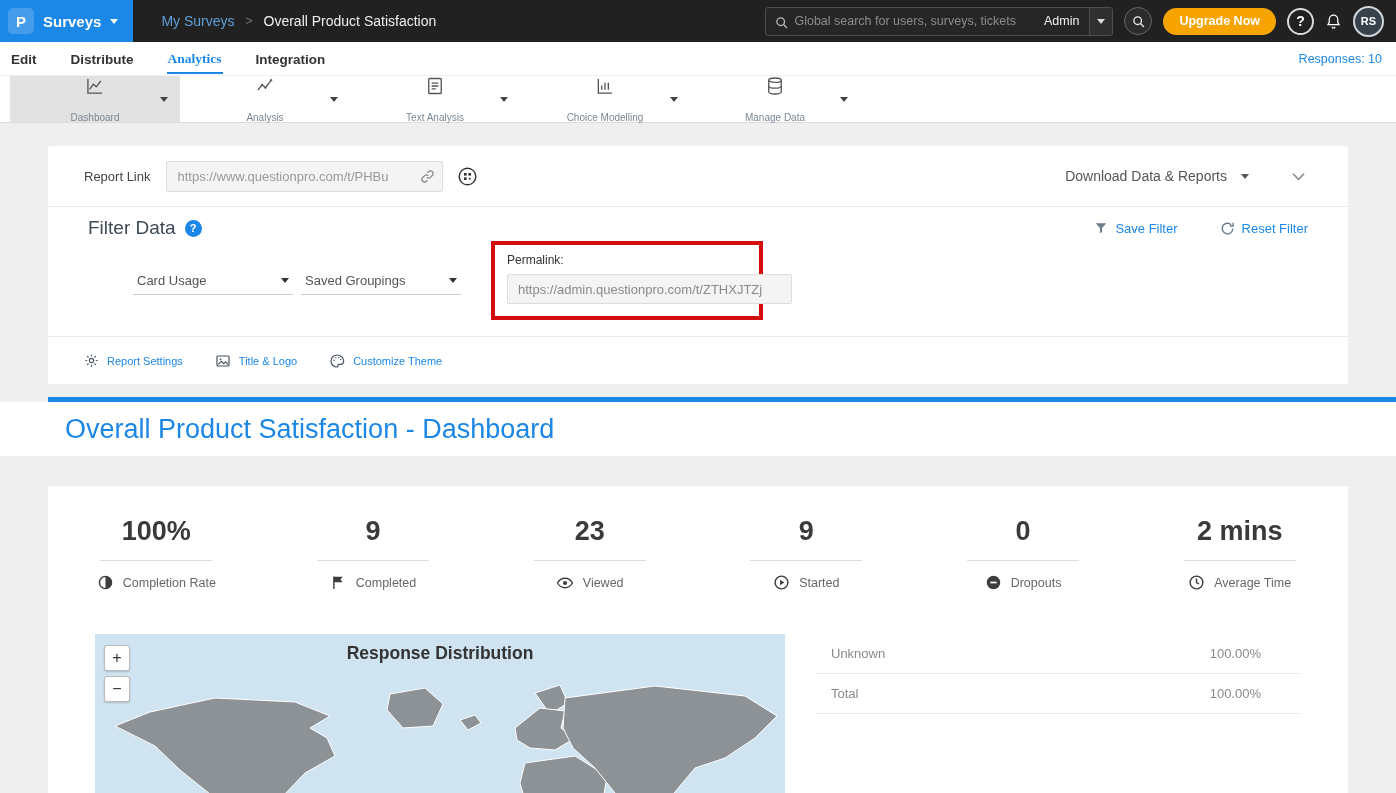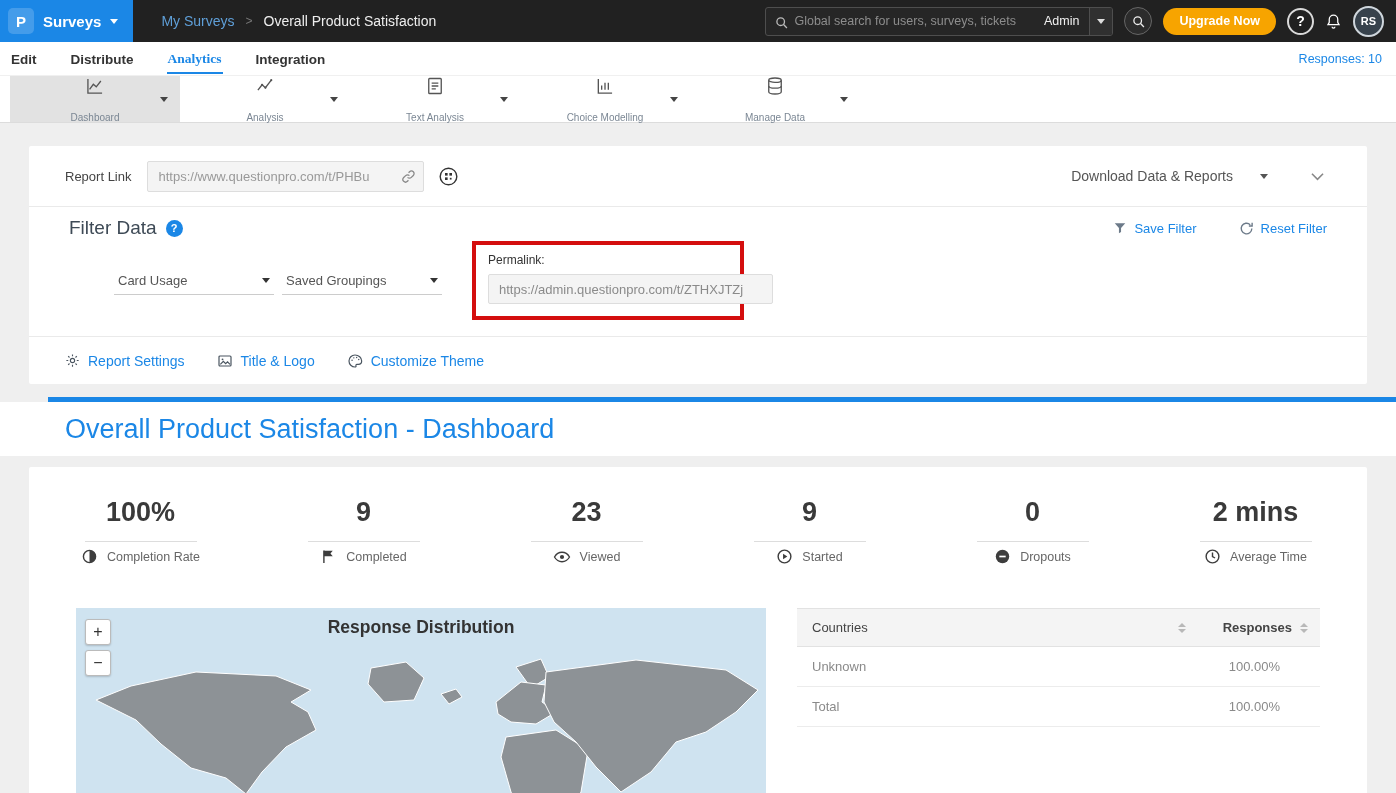--- a/index.html
+++ b/index.html
@@ -41,63 +41,63 @@
 
   
   .toolbar { height:47px; background:#fff; border-bottom:1px solid #dcdcdc; display:flex; padding-left:10px; }
   .tool-item { width:170px; position:relative; display:flex; flex-direction:column; align-items:center; justify-content:center; gap:16px; color:#555; cursor:pointer; }
   .tool-item.active { background:#e2e2e2; }
   .tool-label { font-size:10px; color:#7b8794; }
   .tool-item .caret { position:absolute; right:12px; top:50%; margin-top:-2px; color:#444; }
   .tool-icon { display:flex; }
 
   
-  .content-pad { padding:0 29px; }
+  .content-pad { padding:0 48px; }
   .card { background:#fff; border-radius:2px; }
   .report-card { margin-top:23px; }
   .report-row { height:60px; display:flex; align-items:center; padding:0 40px 0 36px; }
   .report-label { font-size:13px; color:#444; margin-right:16px; white-space:nowrap; }
   .link-input-wrap { position:relative; width:277px; }
   .link-input-wrap input { width:100%; height:31px; background:#f4f4f4; border:1px solid #ddd; border-radius:2px; padding:0 30px 0 10px; font-size:13px; color:#999; font-family:inherit; }
   .link-icon { position:absolute; right:8px; top:8px; color:#888; cursor:pointer; }
   .qr-btn { margin-left:14px; color:#333; background:none; border:none; cursor:pointer; display:flex; }
-  .download-wrap { margin-left:auto; display:flex; align-items:center; gap:27px; color:#555; font-size:14px; cursor:pointer; white-space:nowrap; }
+  .download-wrap { margin-left:auto; display:flex; align-items:center; gap:14px; color:#555; font-size:14px; cursor:pointer; white-space:nowrap; }
   .download-wrap .caret { color:#555; }
   .collapse-btn { margin-left:40px; color:#888; background:none; border:none; cursor:pointer; display:flex; }
   .hr { border-top:1px solid #eaeaea; }
   .filter-section { padding:10px 40px 16px; }
   .filter-head { display:flex; align-items:center; }
   .filter-title { font-size:19px; color:#3e4a56; }
   .q-badge { width:17px; height:17px; border-radius:50%; background:#1b87e6; color:#fff; font-size:11px; font-weight:700; display:flex; align-items:center; justify-content:center; margin-left:9px; cursor:pointer; }
   .filter-actions { margin-left:auto; display:flex; gap:42px; }
   .filter-action { display:flex; align-items:center; gap:7px; color:#1b87e6; font-size:13px; cursor:pointer; }
   .filter-action .fa-icon { display:flex; color:#6c7a89; }
   .filter-row { display:flex; align-items:center; margin-top:2px; }
   .select { width:160px; display:flex; align-items:center; justify-content:space-between; border-bottom:1px solid #ccc; padding:6px 4px; font-size:13px; color:#555; cursor:pointer; margin-left:8px; }
   .select .caret { color:#333; }
   .select.second { margin-left:45px; }
   .permalink-box { margin-left:30px; border:4px solid #d40e0e; padding:8px 12px 12px; width:272px; }
   .permalink-label { font-size:12px; color:#333; margin-bottom:7px; }
   .permalink-box input { width:285px; height:30px; background:#f4f4f4; border:1px solid #ddd; border-radius:2px; padding:0 10px; font-size:13px; color:#8a8a8a; font-family:inherit; }
   .card-links { height:47px; display:flex; align-items:center; padding:0 36px; gap:32px; }
-  .card-link { display:flex; align-items:center; gap:8px; color:#1b87e6; font-size:14px; cursor:pointer; }
+  .card-link { display:flex; align-items:center; gap:8px; color:#1b87e6; font-size:11px; cursor:pointer; }
   .card-link .cl-icon { color:#4a5560; display:flex; }
 
   
   .blue-bar { height:5px; background:#1b87e6; margin:13px 0 0 48px; }
-  .title-band { background:#fff; height:54px; display:flex; align-items:center; margin-bottom:11px; }
+  .title-band { background:#fff; height:54px; display:flex; align-items:center; margin-bottom:30px; }
   .page-title { margin-left:65px; font-size:27px; font-weight:500; color:#1b87e6; }
 
   
   .dash-card { padding-top:30px; }
   .stats-row { display:flex; }
   .stat { flex:1; text-align:center; }
   .stat-value { font-size:27px; font-weight:700; color:#3a3a3a; }
   .stat-divider { width:112px; margin:13px auto 0; border-bottom:1px solid #ddd; }
-  .stat-label-row { margin-top:6px; display:flex; align-items:center; justify-content:center; gap:9px; }
+  .stat-label-row { margin-top:13px; display:flex; align-items:center; justify-content:center; gap:9px; }
   .stat-icon { color:#3d3d3d; display:flex; }
   .stat-label { font-size:12.5px; color:#666; }
   .dash-bottom { display:flex; margin-top:42px; padding:0 47px; }
   .map-panel { position:relative; width:690px; height:380px; background:#cfe3f0; overflow:hidden; flex:0 0 auto; }
   .map-title { text-align:center; padding-top:9px; font-size:17.5px; font-weight:700; color:#333; position:relative; z-index:2; }
   .zoom-ctrl { position:absolute; left:9px; top:11px; z-index:3; display:flex; flex-direction:column; gap:5px; }
   .zoom-btn { width:26px; height:26px; background:#fff; border:1px solid #bbb; border-radius:3px; font-size:16px; color:#333; cursor:pointer; box-shadow:0 1px 2px rgba(0,0,0,.18); font-family:inherit; line-height:1; }
   .world-map { position:absolute; left:0; top:34px; cursor:grab; }
   .countries-panel { flex:1; margin-left:31px; align-self:flex-start; font-size:13px; }
   .tbl-head { display:flex; align-items:center; height:39px; background:#f4f4f4; border-top:1px solid #e2e2e2; border-bottom:1px solid #e2e2e2; color:#444; }
@@ -452,36 +452,20 @@
               <path d="M440,25 L465,17 L473,35 L455,46 Z"></path>
               <path d="M420,60 L445,40 L470,43 L466,60 L480,70 L460,82 L435,80 L422,72 Z"></path>
               <path d="M430,95 L480,88 L512,108 L505,150 L478,200 L455,195 L435,150 L425,115 Z"></path>
               <path d="M470,30 L560,18 L650,28 L682,48 L660,70 L630,90 L600,100 L575,130 L545,150 L520,125 L500,100 L478,80 L468,60 Z"></path>
               <path d="M580,215 L635,208 L655,235 L630,262 L588,255 Z"></path>
             </g>
           </svg>
         </div>
 
         <div class="countries-panel">
-          <div class="tbl-head">
-            <div class="th th-countries">
-              <span class="th-label">Countries</span>
-              <span class="sort">
-                  <span class="up"></span>
-                  <span class="down"></span>
-                </span>
-            </div>
-            <div class="th th-responses">
-              <span class="th-label">Responses</span>
-              <span class="sort">
-                  <span class="up"></span>
-                  <span class="down"></span>
-                </span>
-            </div>
-          </div>
           <div class="tbl-row">
             <span class="td-country">Unknown</span>
             <span class="td-responses">100.00%</span>
           </div>
           <div class="tbl-row">
             <span class="td-country">Total</span>
             <span class="td-responses">100.00%</span>
           </div>
         </div>
 

